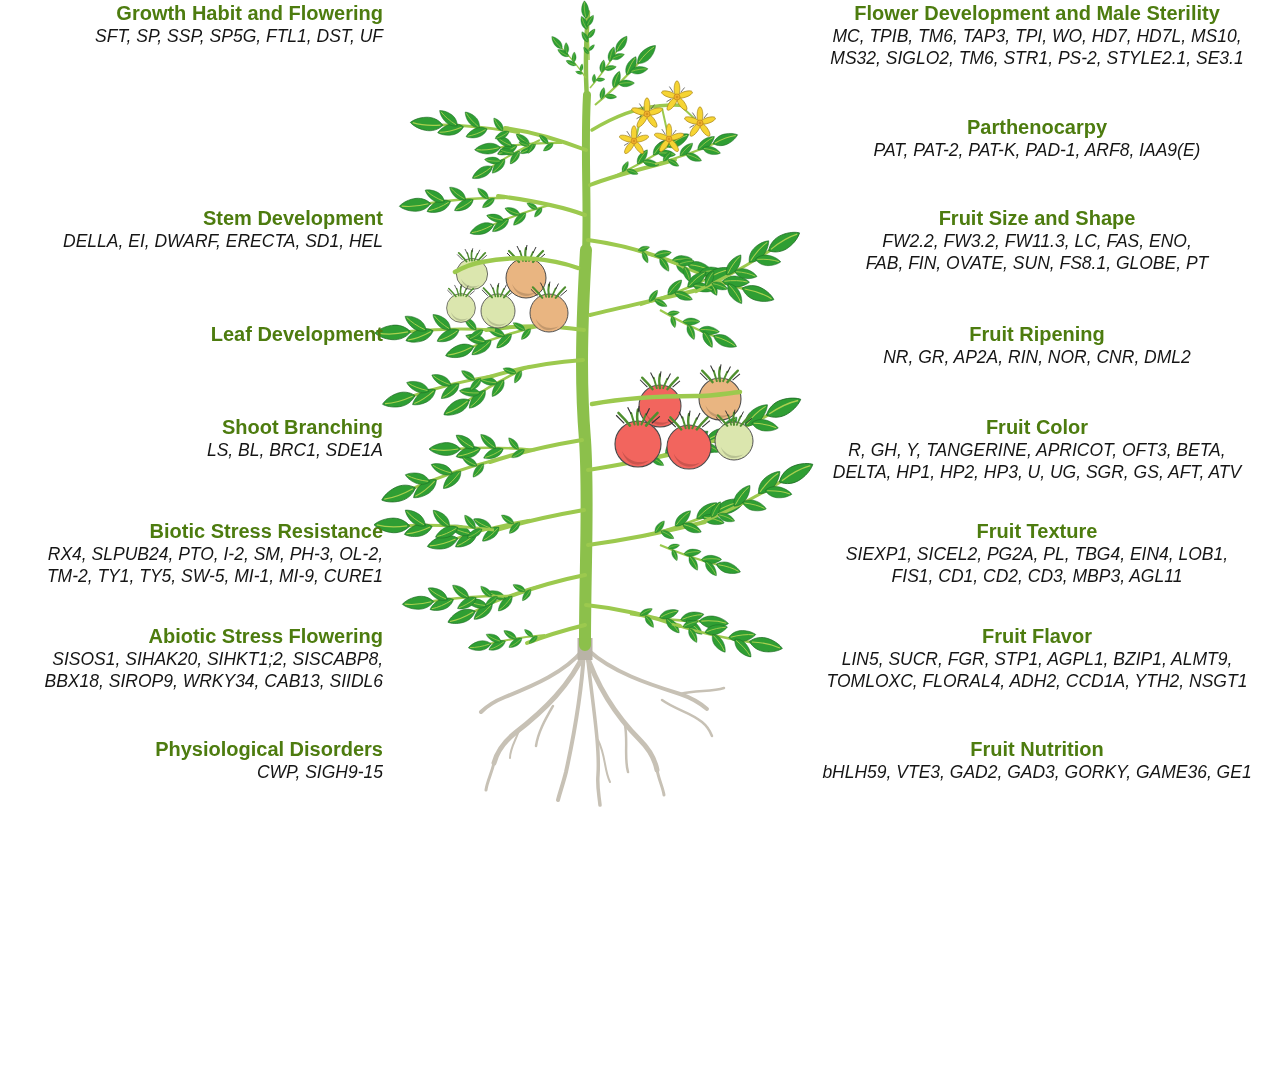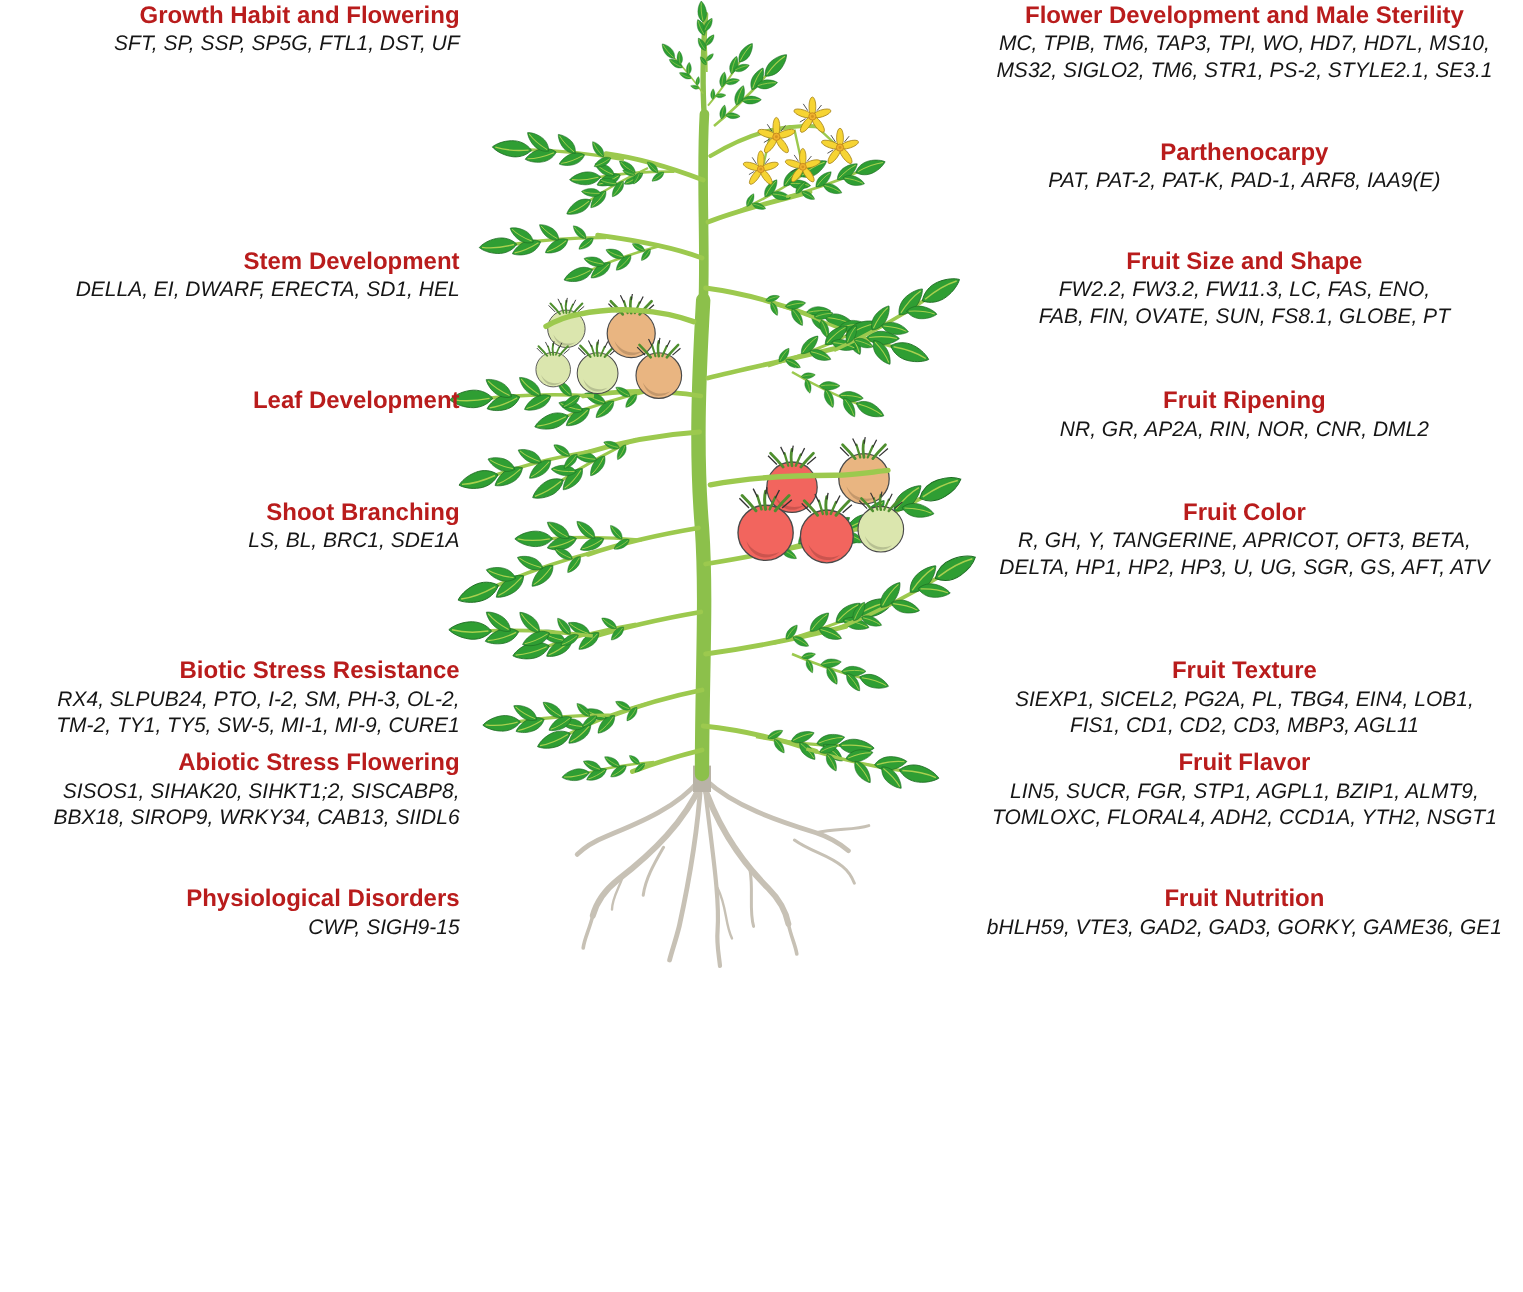--- a/index.html
+++ b/index.html
@@ -7,28 +7,28 @@
     width:1269px;height:1077px;background:#ffffff;overflow:hidden;position:relative;
     font-family:"Liberation Sans","DejaVu Sans",sans-serif;
   }
   .canvas{position:absolute;left:0;top:0;width:1269px;height:1077px;}
   svg.plant{position:absolute;left:0;top:0;pointer-events:none;}
   .sec{position:absolute;}
   .sec.left-col{left:6px;width:377px;text-align:right;}
   .sec.right-col{left:806px;width:462px;text-align:center;}
   .cat-title{
     margin:0 0 2px 0;font-size:20px;line-height:22px;font-weight:bold;
-    color:#b91c1c;letter-spacing:0px;
+    color:#4d7c0f;letter-spacing:0px;
   }
   .cat-genes{
     margin:0;font-size:17.5px;line-height:21.5px;font-style:italic;color:#151515;
     white-space:pre-line;
   }
   .t1{top:2px;} .t2{top:116px;} .t3{top:207px;} .t4{top:323px;}
-  .t5{top:416px;} .t6{top:548px;} .t7{top:625px;} .t8{top:738px;}
+  .t5{top:416px;} .t6{top:520px;} .t7{top:625px;} .t8{top:738px;}
 </style>
 </head>
 <body>
 
 <div class="canvas">
 
   <svg class="plant" width="1269" height="1077" viewBox="0 0 1269 1077" xmlns="http://www.w3.org/2000/svg">
     <defs>
       <path id="leaflet" d="M0,0 C5,-6 13,-9 21,-8 C30,-7 37,-3 40,0 C37,3 30,7 21,8 C13,9 5,6 0,0 Z"></path>
       <g id="leafletg">

